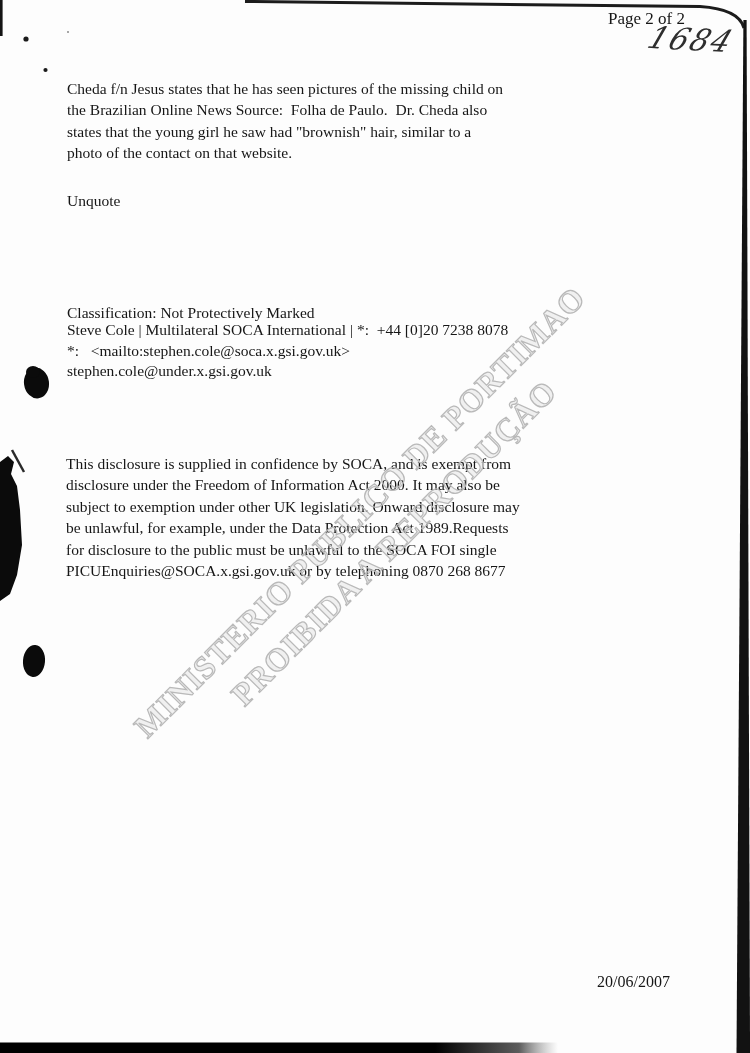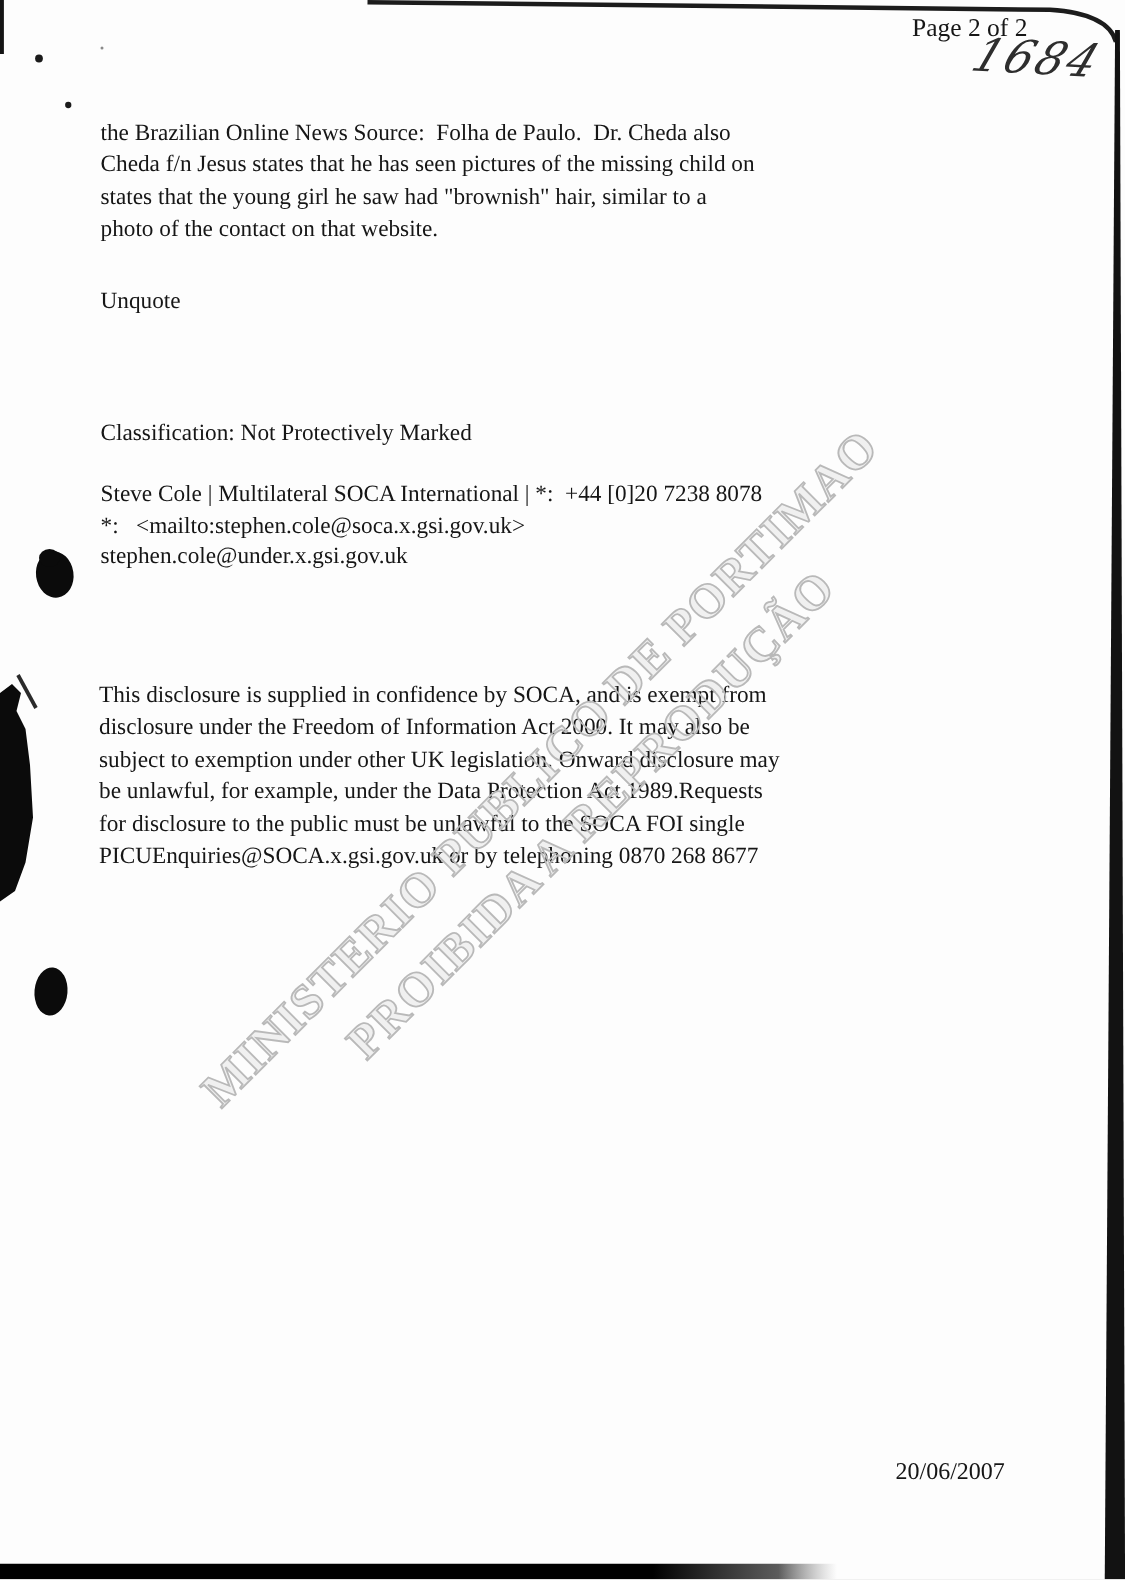--- a/index.html
+++ b/index.html
@@ -44,29 +44,29 @@
 </style>
 </head>
 <body>
 
 <div class="page">
 
   <div class="abs page-indicator line">Page 2 of 2</div>
   <div class="abs handwritten line">1684</div>
 
   <div class="abs body-text para" style="left:67px;top:78px;">
+    <div class="line">Cheda f/n Jesus states that he has seen pictures of the missing child on</div>
     <div class="line">the Brazilian Online News Source:  Folha de Paulo.  Dr. Cheda also</div>
-    <div class="line">Cheda f/n Jesus states that he has seen pictures of the missing child on</div>
     <div class="line">states that the young girl he saw had "brownish" hair, similar to a</div>
     <div class="line">photo of the contact on that website.</div>
   </div>
 
   <div class="abs body-text line" style="left:67px;top:192px;">Unquote</div>
 
-  <div class="abs body-text line" style="left:67px;top:280px;">Classification: Not Protectively Marked</div>
+  <div class="abs body-text line" style="left:67px;top:304px;">Classification: Not Protectively Marked</div>
 
   <div class="abs body-text contact" style="left:67px;top:320px;">
     <div class="line">Steve Cole | Multilateral SOCA International | *:  +44 [0]20 7238 8078</div>
     <div class="line">*:   &lt;mailto:stephen.cole@soca.x.gsi.gov.uk&gt;</div>
     <div class="line">stephen.cole@under.x.gsi.gov.uk</div>
   </div>
 
   <div class="abs body-text para" style="left:66px;top:453px;">
     <div class="line">This disclosure is supplied in confidence by SOCA, and is exempt from</div>
     <div class="line">disclosure under the Freedom of Information Act 2000. It may also be</div>

